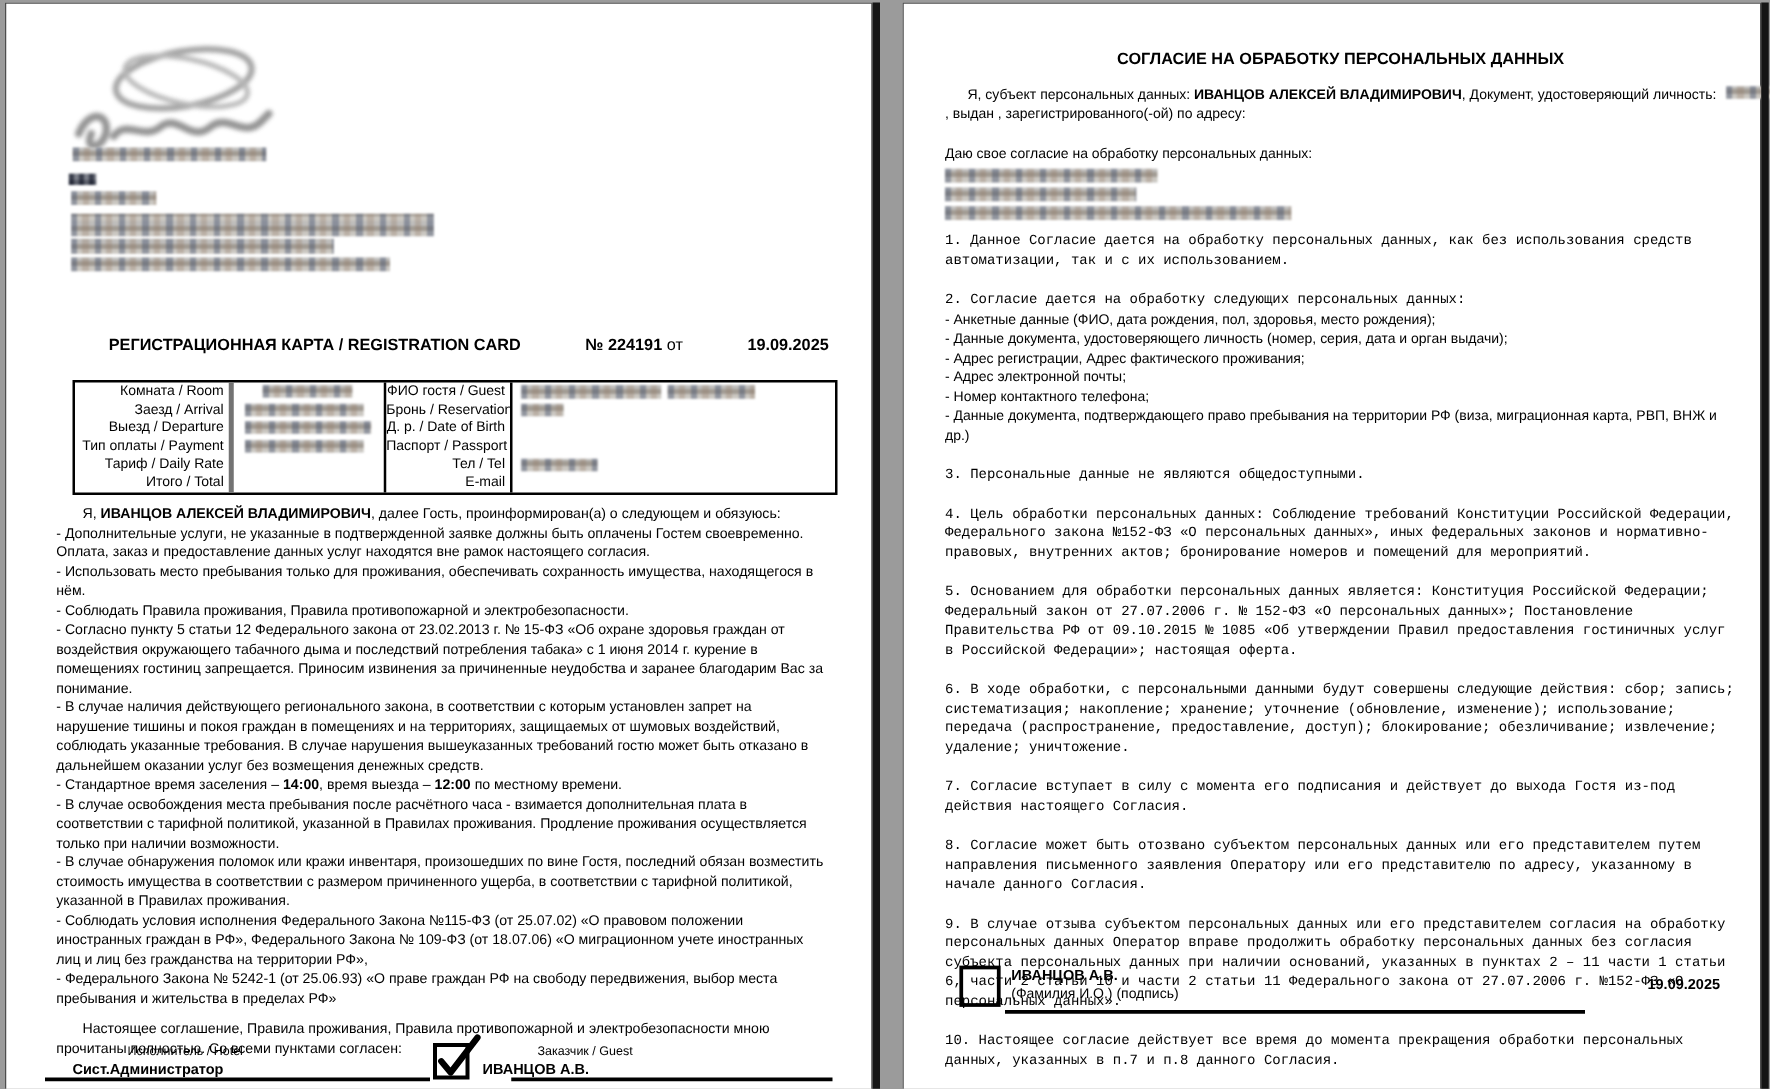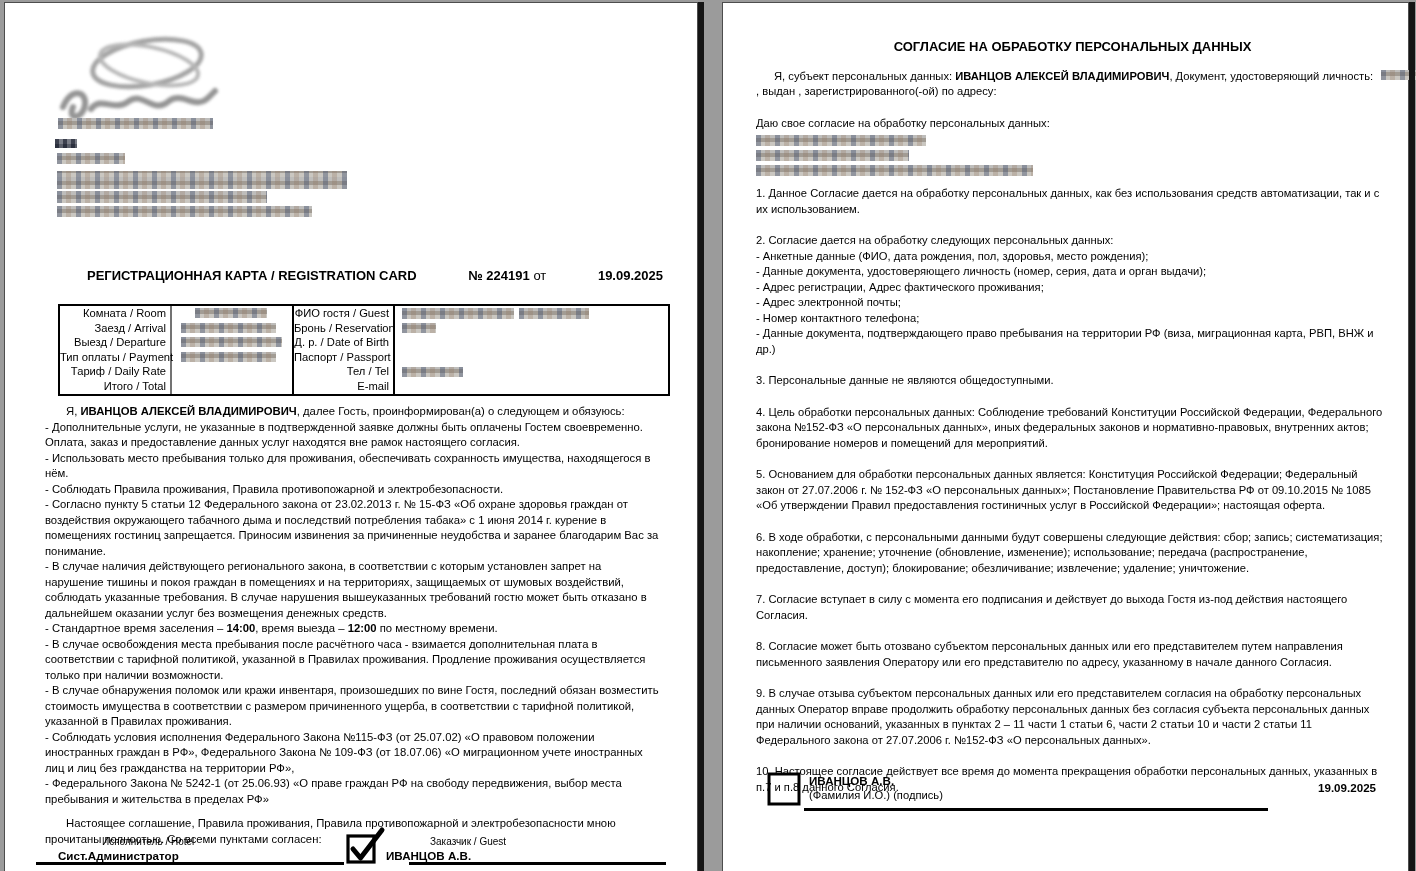--- a/index.html
+++ b/index.html
@@ -32,21 +32,21 @@
   }
 
   
   .logo-svg { position:absolute; left:52px; top:32px; filter:blur(1.8px); opacity:.8; }
   .doc-title { position:absolute; left:0; right:0; top:265px; text-align:center; font-size:13px; }
   .doc-title .b { font-weight:bold;margin-left:48px; }
   .doc-title .n { font-weight:normal;text-align:center; }
 
   .reg-table { position:absolute; left:53px; top:301px; width:612px; height:92px; border:2px solid #000; display:flex; }
   .tcol { height:100%; }
-  .tc1 { width:112px; border-right:2px solid #737373; }
+  .tc1 { width:127px; border-right:4px solid #737373; }
   .tc2 { width:122px; border-right:2px solid #000; }
   .tc3 { width:101px; border-right:2px solid #000; }
   .tc4 { flex:1; }
   .trow { height:14.6px; line-height:14.6px; font-size:11.2px; }
   .labels .trow { text-align:right; padding-right:4px; white-space:nowrap; }
   .vals .trow { display:flex; align-items:center; }
   .vals .px { height:10px; }
 
   .body-left { position:absolute; left:40px; top:401px; width:617px; font-size:11.3px; line-height:15.5px; }
   .indent { text-indent:21px; }
@@ -60,21 +60,21 @@
   #cbGuest  { position:absolute; left:340px; top:820px; }
   .uline { position:absolute; height:3px; background:#000; }
 
   
   #contentR { position:absolute; left:33px; top:36px; width:633px; font-size:11.2px; line-height:15.5px; }
   .titleR { text-align:center; font-weight:bold; font-size:13px; margin-bottom:14px; }
   .p1l1 { white-space:nowrap; text-indent:18px; }
   .inline-redact { display:inline-block; width:92px; height:10px; margin-left:5px; vertical-align:baseline; }
   .consent-intro { margin-top:16px; }
   .addr-redact { height:11px; margin-top:4px; }
-  .sec { margin-top:16px; }
+  .sec { margin-top:16px;font-family:Liberation Mono, monospace; }
   .sec.first { margin-top:10px; }
   #cbSign { position:absolute; left:44px; top:769px; }
   #sigR  { position:absolute; left:86px; top:771px; }
   #sigR .cap { font-size:11.2px; line-height:15px; }
   #ulineR { left:81px; top:805px; width:464px; }
   #dateR { position:absolute; left:595px; top:778px; font-weight:bold; font-size:11.6px; }
 </style>
 </head>
 <body>
 

